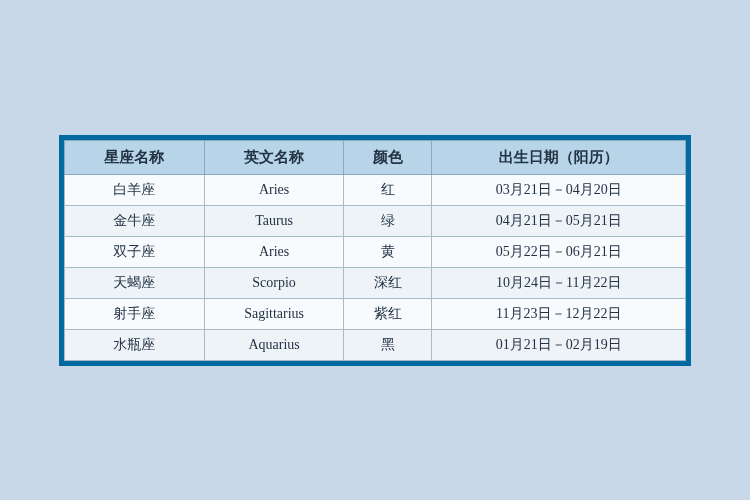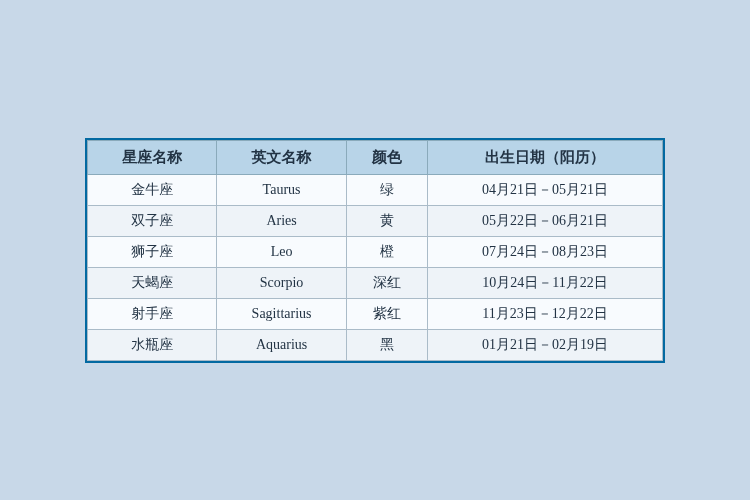--- a/index.html
+++ b/index.html
@@ -7,22 +7,22 @@
       width: 750px;
       height: 500px;
       background-color: #c8d8e8;
       display: flex;
       align-items: center;
       justify-content: center;
       font-family: "SimSun", "宋体", serif;
     }
     .table-container {
       background: #f0f4f8;
-      border: 2px solid #0369a1;
-      width: 580px;
+      border: 5px solid #0369a1;
+      width: 632px;
     }
     table {
       width: 100%;
       border-collapse: collapse;
     }
     thead tr th {
       background-color: #b8d4e8;
       border: 1px solid #8aaabb;
       padding: 7px 10px;
       text-align: center;
@@ -49,37 +49,37 @@
   <table>
     <thead>
       <tr>
         <th>星座名称</th>
         <th>英文名称</th>
         <th>颜色</th>
         <th>出生日期（阳历）</th>
       </tr>
     </thead>
     <tbody id="table-body">
+    <tr>
+          <td>白羊座</td>
+          <td>Aries</td>
+          <td>红</td>
+          <td>03月21日－04月20日</td>
+        </tr>
         <tr>
           <td>金牛座</td>
           <td>Taurus</td>
           <td>绿</td>
           <td>04月21日－05月21日</td>
         </tr>
         <tr>
           <td>双子座</td>
           <td>Aries</td>
           <td>黄</td>
           <td>05月22日－06月21日</td>
-        </tr>
-        <tr>
-          <td>狮子座</td>
-          <td>Leo</td>
-          <td>橙</td>
-          <td>07月24日－08月23日</td>
         </tr>
         <tr>
           <td>天蝎座</td>
           <td>Scorpio</td>
           <td>深红</td>
           <td>10月24日－11月22日</td>
         </tr>
         <tr>
           <td>射手座</td>
           <td>Sagittarius</td>

